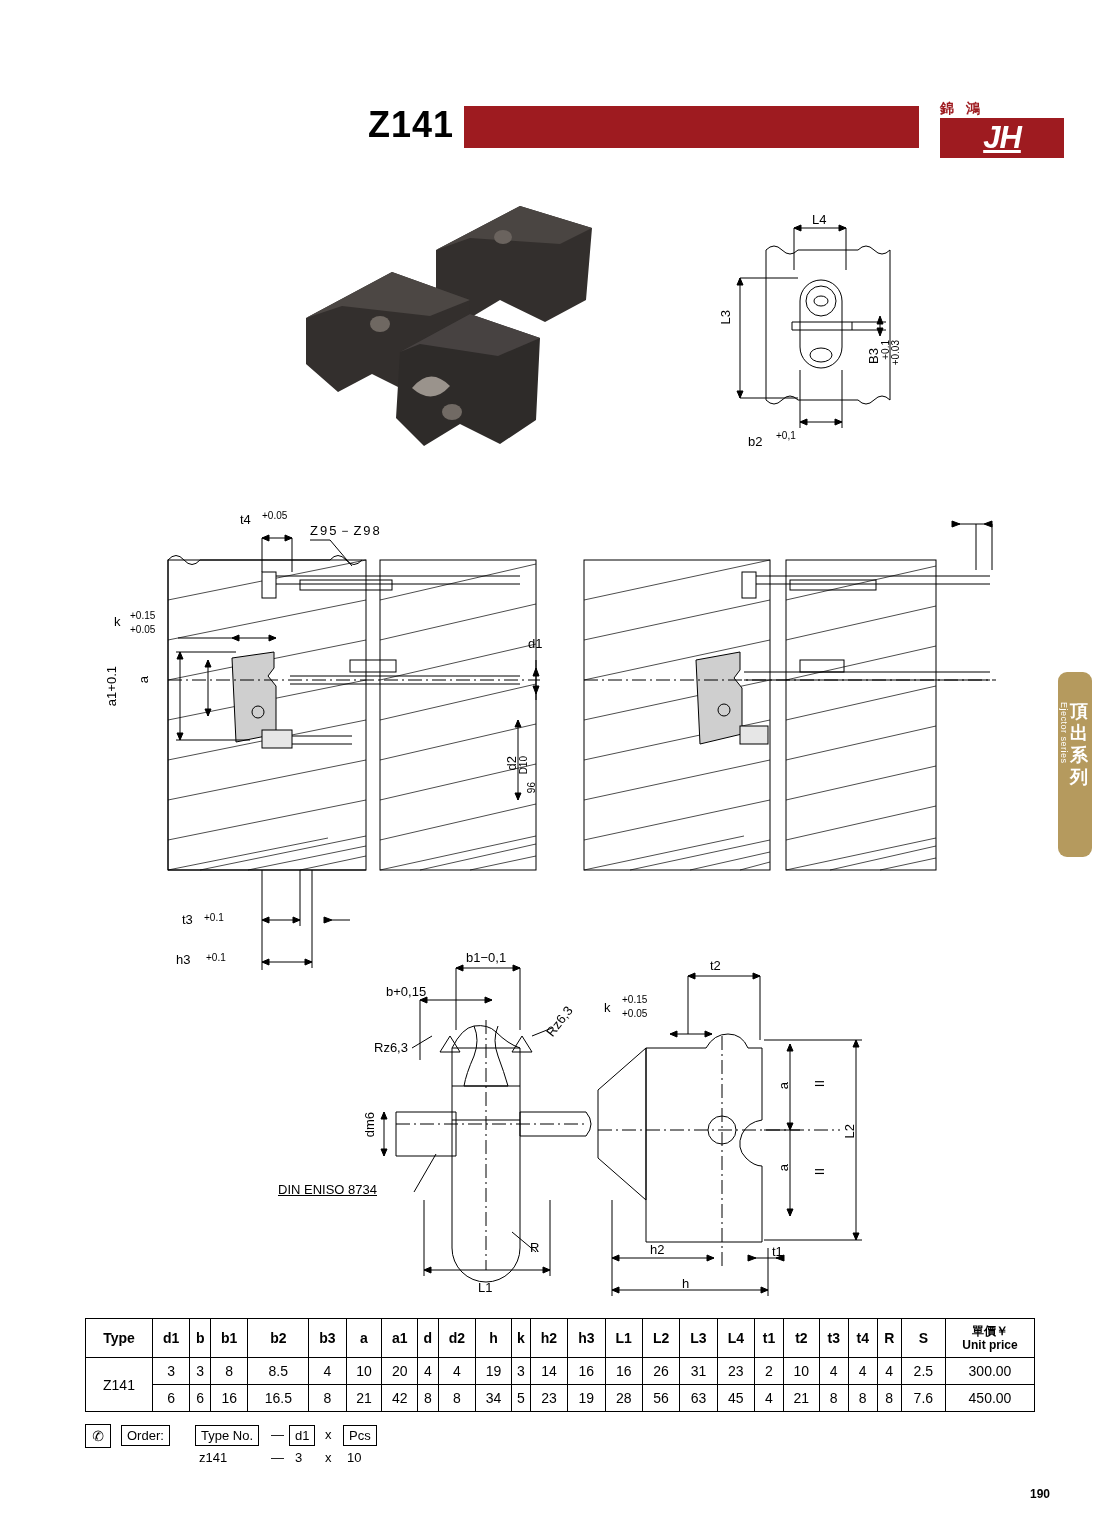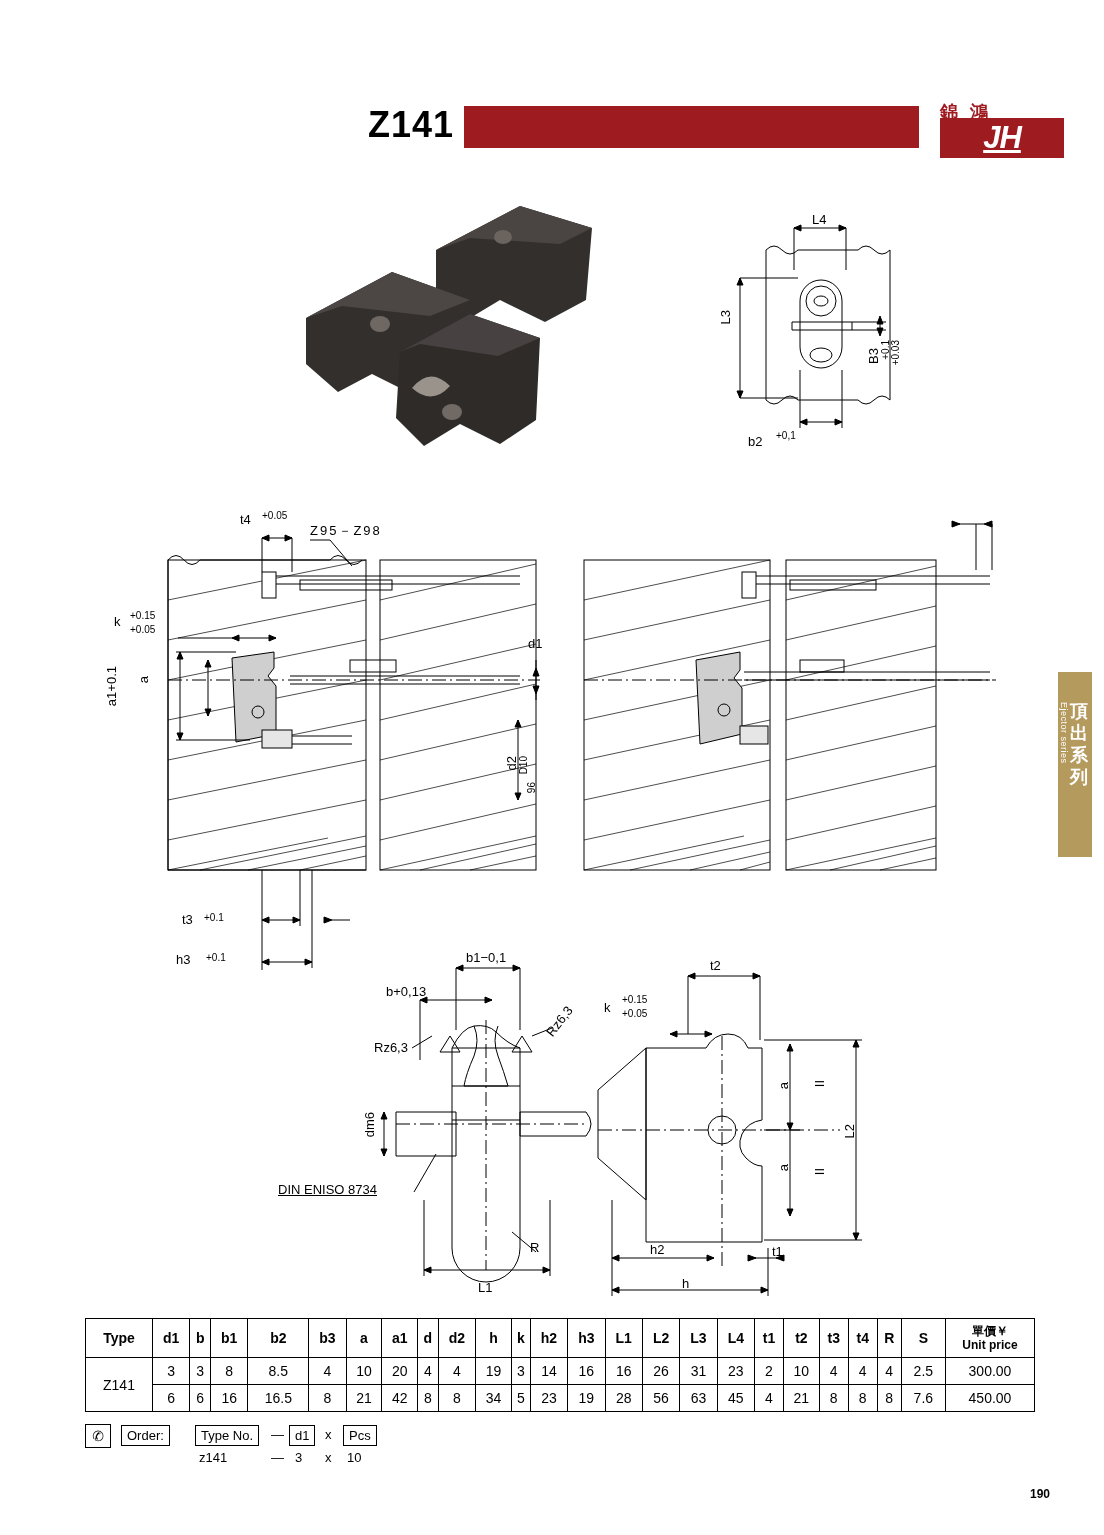--- a/index.html
+++ b/index.html
@@ -30,35 +30,36 @@
     background:#9e1b20;
   }
   .title-en{
     position:absolute;left:486px;top:68px;
     color:#fff;font-size:19px;font-weight:bold;letter-spacing:2.5px;
   }
   .logo{
     position:absolute;left:940px;top:52px;width:126px;height:56px;
   }
   .logo-cn{
-    position:absolute;left:0;top:0;font-size:18px;letter-spacing:12px;color:#9e1b20;
+    position:absolute;left:0;top:0;font-size:14px;letter-spacing:12px;color:#9e1b20;
     font-family:"DejaVu Sans","Liberation Sans",sans-serif;font-weight:bold;
   }
   .logo-box{
     position:absolute;left:0;top:18px;width:124px;height:40px;background:#9e1b20;
   }
   .logo-txt{
     position:absolute;left:0;top:18px;width:124px;height:40px;
     color:#fff;font-size:31px;font-weight:bold;font-style:italic;
     text-align:center;line-height:40px;letter-spacing:-1px;text-decoration:underline;
   }
   
   .side-tab{
     position:absolute;left:1058px;top:672px;width:34px;height:185px;
     background:#b59a5e;
+    border-radius:9px;
   }
   .side-tab .cn{
     position:absolute;left:12px;top:28px;width:22px;
     color:#fff;font-size:18px;line-height:22px;font-weight:bold;
     font-family:"DejaVu Sans","Liberation Sans",sans-serif;
   }
   .side-tab .en{
     position:absolute;left:1px;top:30px;
     color:#fff;font-size:9px;
     writing-mode:vertical-rl;
@@ -375,21 +376,21 @@
   <div class="lbl" style="left:528px;top:636px">d1</div>
   <div class="lbl v" style="left:504px;top:756px">d2</div>
   <div class="lbl sm v" style="left:518px;top:756px">D10</div>
   <div class="lbl sm v" style="left:526px;top:782px">96</div>
   <div class="lbl" style="left:182px;top:912px">t3</div>
   <div class="lbl sm" style="left:204px;top:912px">+0.1</div>
   <div class="lbl" style="left:176px;top:952px">h3</div>
   <div class="lbl sm" style="left:206px;top:952px">+0.1</div>
 
   <div class="lbl" style="left:466px;top:950px">b1−0,1</div>
-  <div class="lbl" style="left:386px;top:984px">b+0,13</div>
+  <div class="lbl" style="left:386px;top:984px">b+0,15</div>
   <div class="lbl" style="left:374px;top:1040px">Rz6,3</div>
   <div class="lbl" style="left:543px;top:1030px;transform:rotate(-52deg);transform-origin:left top">Rz6,3</div>
   <div class="lbl v" style="left:362px;top:1112px">dm6</div>
   <div class="lbl" style="left:278px;top:1182px;text-decoration:underline">DIN ENISO 8734</div>
   <div class="lbl" style="left:478px;top:1280px">L1</div>
   <div class="lbl" style="left:530px;top:1240px">R</div>
 
   <div class="lbl" style="left:710px;top:958px">t2</div>
   <div class="lbl" style="left:604px;top:1000px">k</div>
   <div class="lbl sm" style="left:622px;top:994px">+0.15</div>

